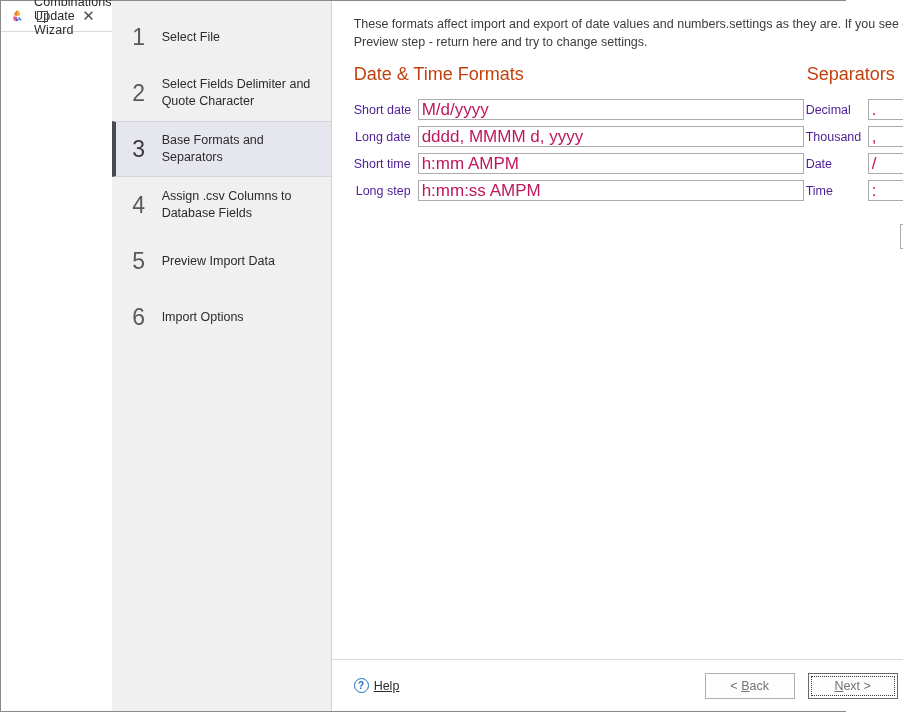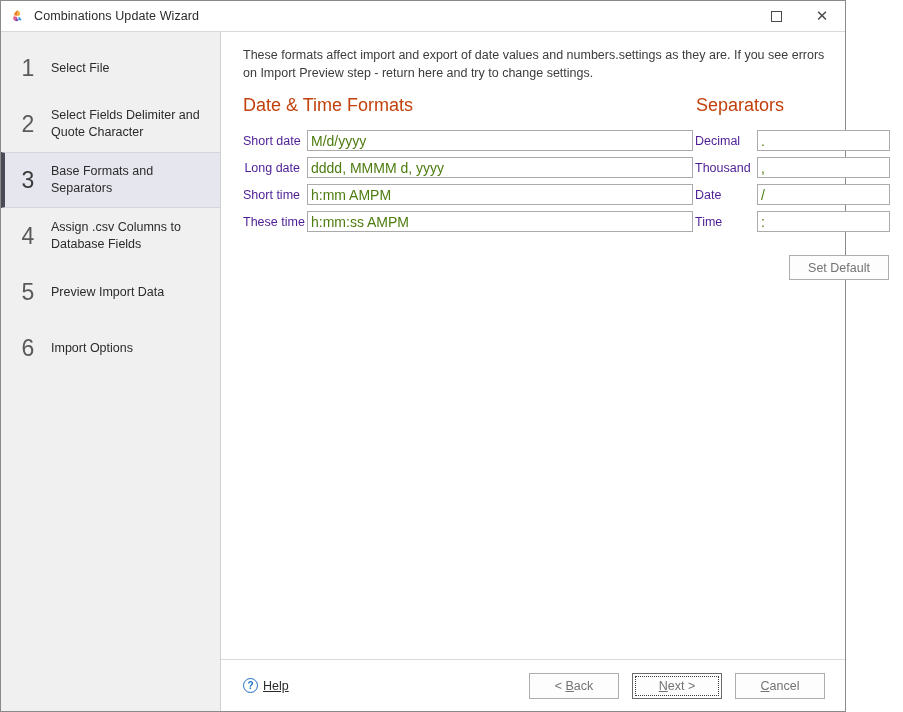--- a/index.html
+++ b/index.html
@@ -12,21 +12,20 @@
     font-family: "Liberation Sans", sans-serif;
     color: #333333;
     overflow: hidden;
   }
   .window {
     position: relative;
     width: 846px; height: 712px;
     background: #ffffff;
     border: 1px solid #8a8a8a;
     display: flex;
-    flex-direction: column;
   }
 
   
   .titlebar {
     height: 31px;
     flex: 0 0 31px;
     background: #ffffff;
     border-bottom: 1px solid #d9d9d9;
     display: flex;
     align-items: center;
@@ -165,22 +164,22 @@
     white-space: nowrap;
   }
   .col-left .fl  { width: 64px; }
   .col-right .fl { width: 62px; text-align: left; padding-right: 5px; }
 
   .tbox {
     height: 21px;
     border: 1px solid #ababab;
     background: #ffffff;
     font-family: "Liberation Sans", sans-serif;
-    font-size: 14px;
-    color: #4d7c0f;
+    font-size: 17px;
+    color: #be185d;
     padding: 0 3px;
     outline: none;
     line-height: 19px;
   }
   .col-left .tbox  { width: 386px; flex: 0 0 386px; }
   .col-right .tbox { width: 133px; flex: 0 0 133px; }
 
   .setdefault-wrap {
     margin-top: 23px;
     display: flex;
@@ -322,21 +321,21 @@
             </div>
             <div class="field-row">
               <div class="fl">Long date</div>
               <input class="tbox" type="text" value="dddd, MMMM d, yyyy" style="">
             </div>
             <div class="field-row">
               <div class="fl">Short time</div>
               <input class="tbox" type="text" value="h:mm AMPM" style="">
             </div>
             <div class="field-row">
-              <div class="fl">These time</div>
+              <div class="fl">Long step</div>
               <input class="tbox" type="text" value="h:mm:ss AMPM" style="">
             </div>
           </div>
 
           <div class="col-right">
             <h2 class="section-head right">Separators</h2>
 
             <div class="field-row">
               <div class="fl">Decimal</div>
               <input class="tbox" type="text" value="." style="">

